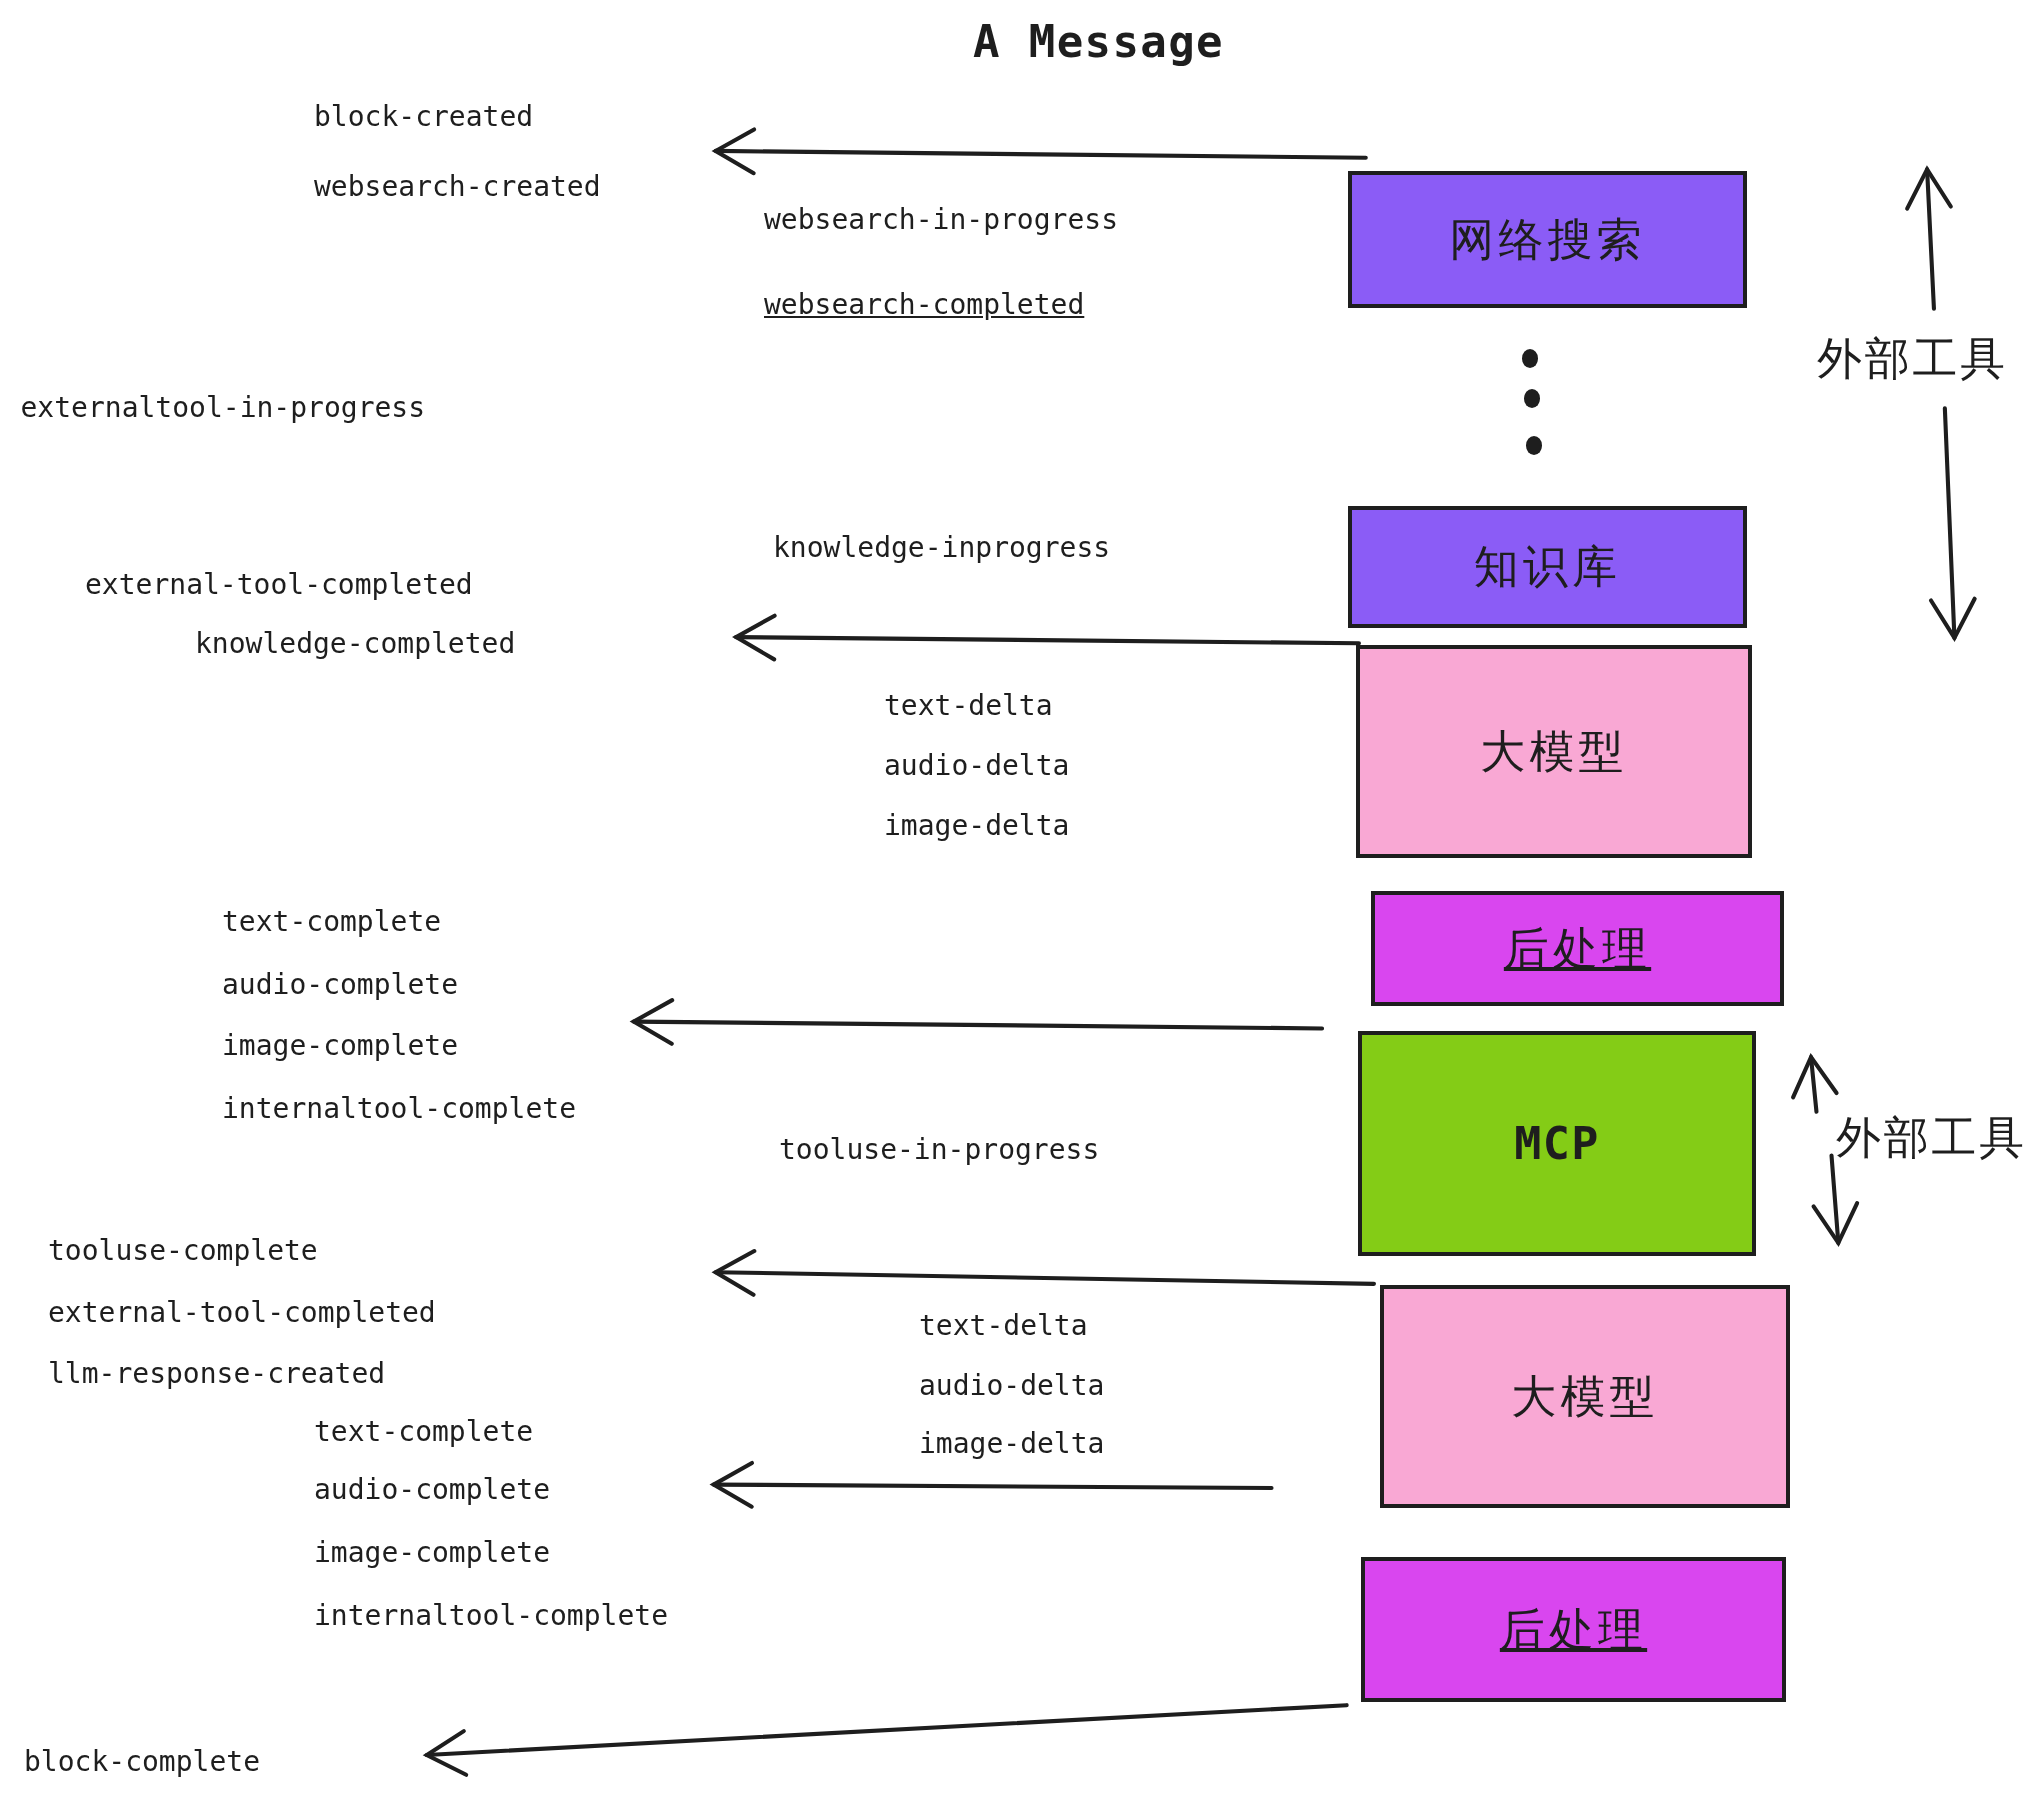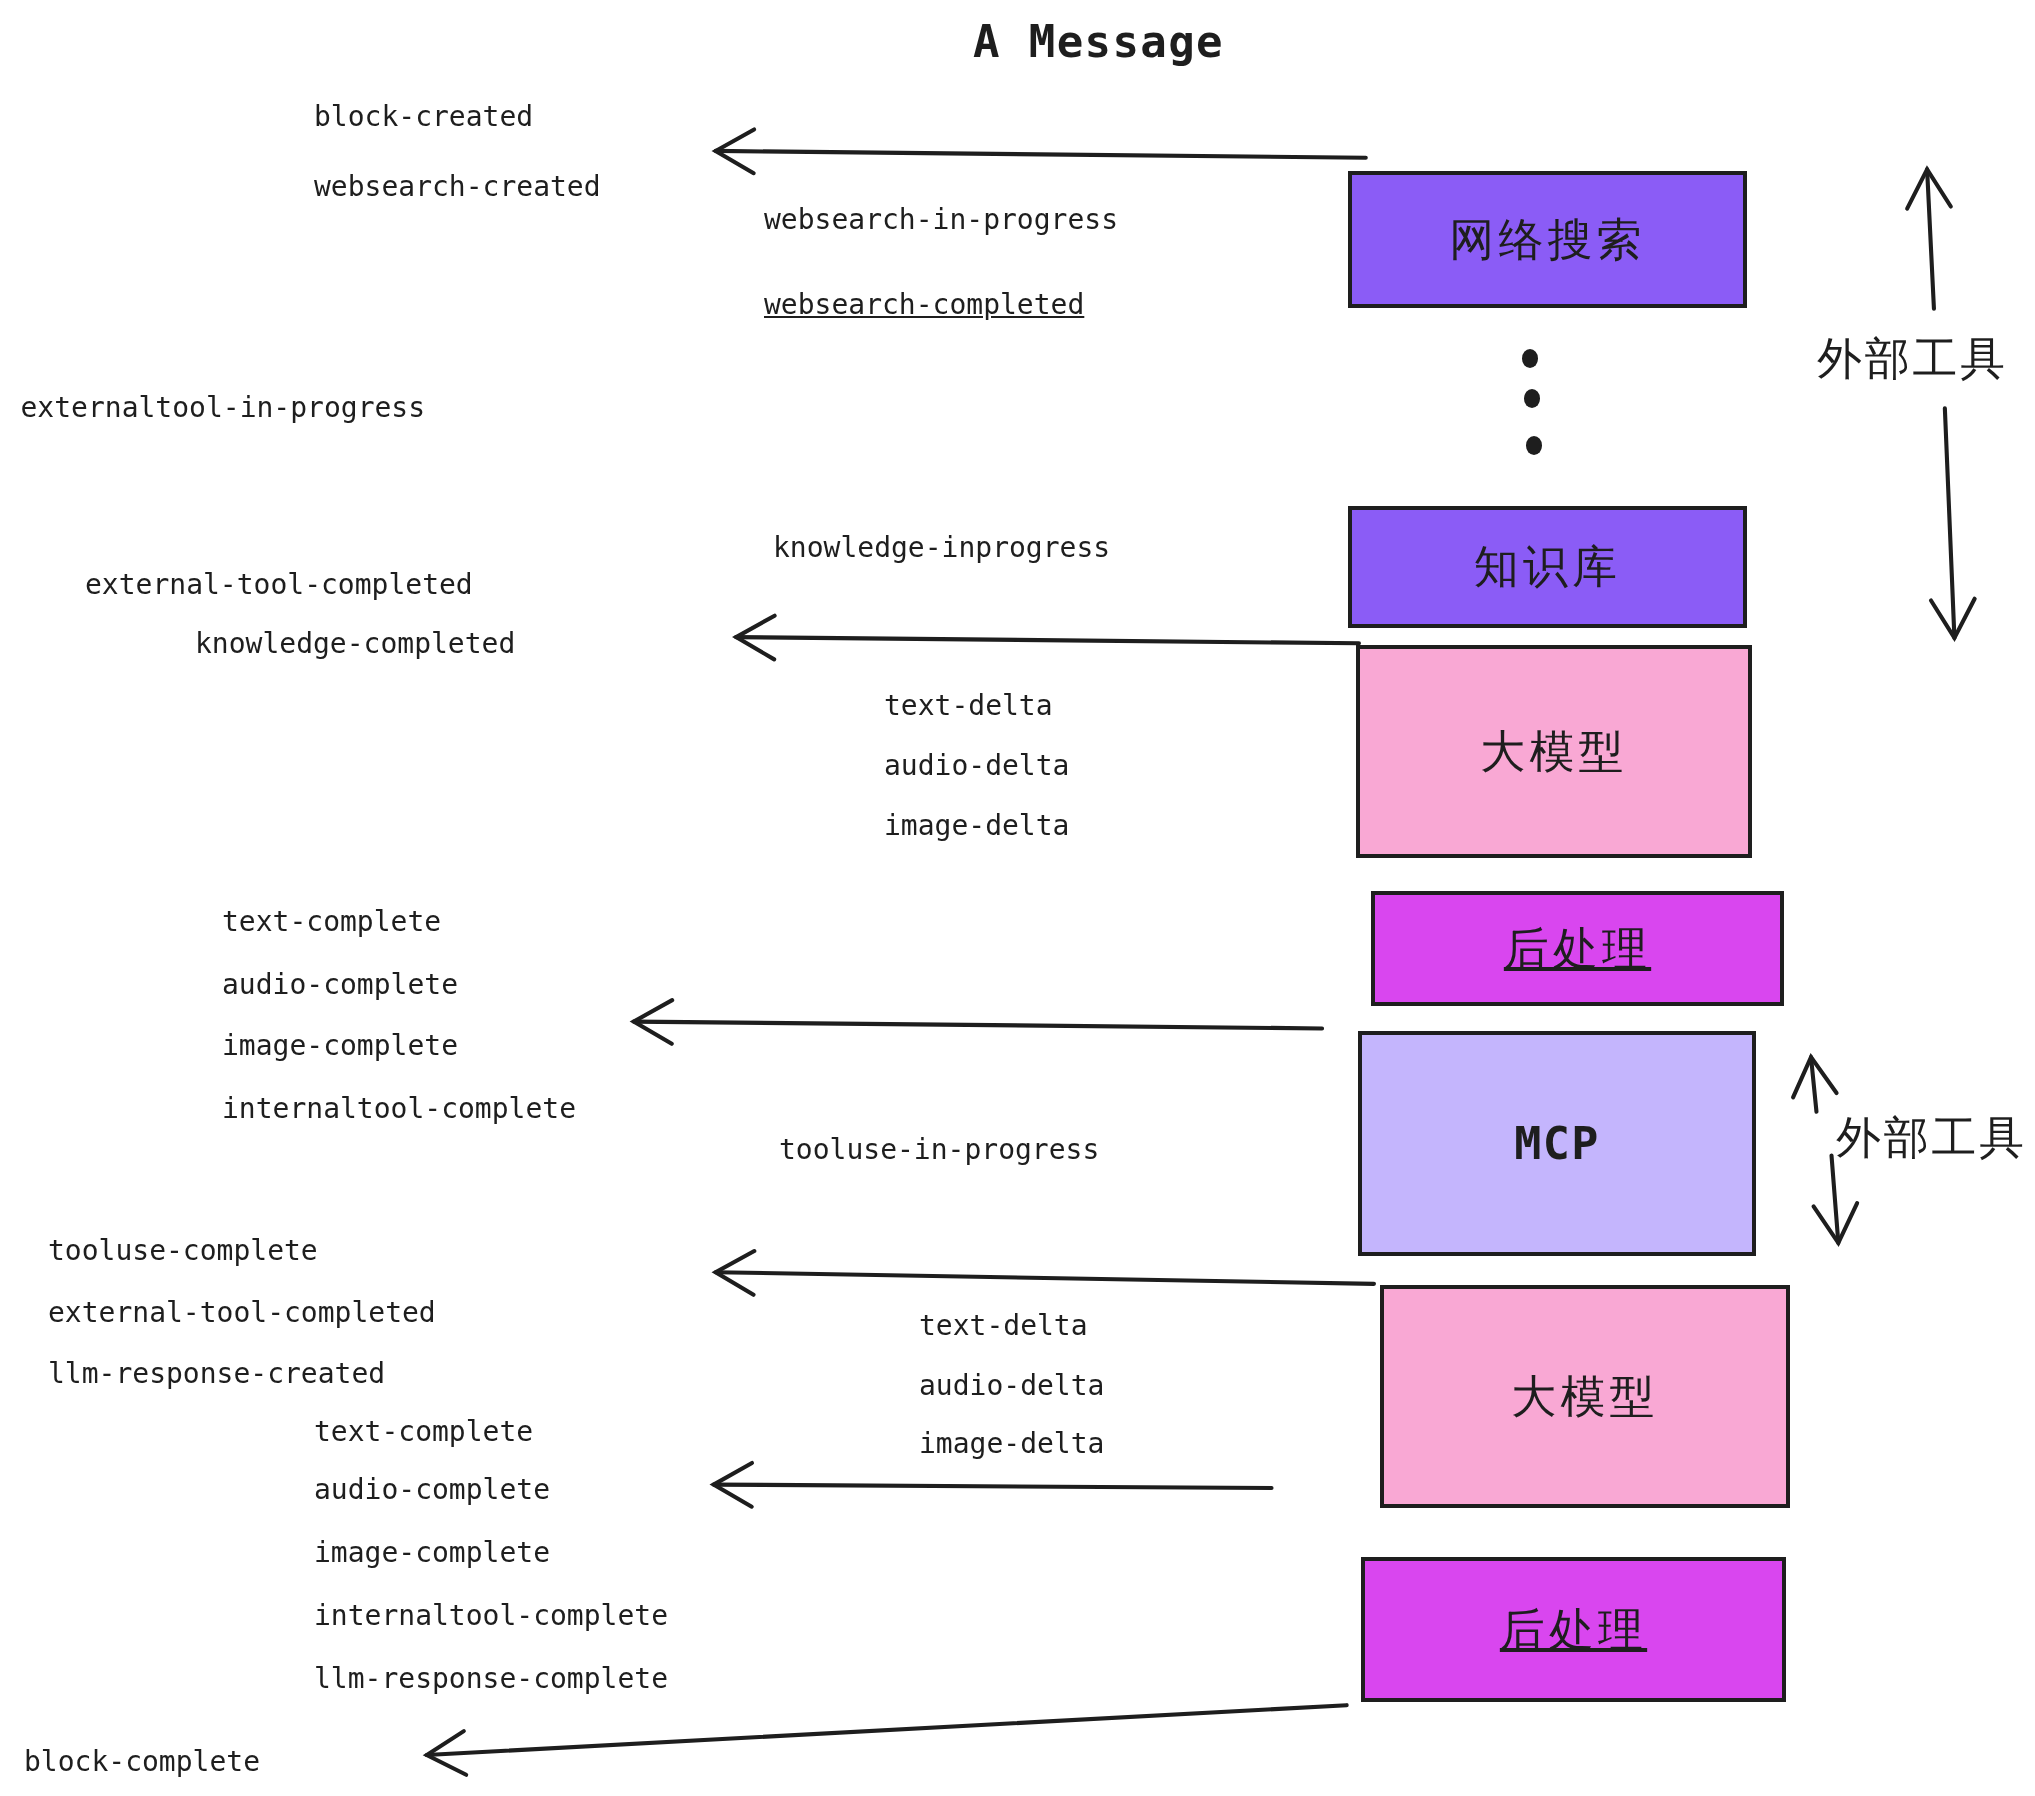--- a/index.html
+++ b/index.html
@@ -20,21 +20,21 @@
     position:absolute;border:4.1px solid #1e1e1e;box-sizing:border-box;
     display:flex;align-items:center;justify-content:center;
   }
   .box .lbl{
     font-family:"DejaVu Sans","Liberation Sans",sans-serif;
     font-size:45px;letter-spacing:4.1px;white-space:nowrap;
   }
   .box .lbl.mono{font-family:"DejaVu Sans Mono","Liberation Mono",monospace;font-weight:bold;letter-spacing:1.4px;}
   .fill-pink{background:#8b5cf6;}
   .fill-green{background:#f9a8d4;}
-  .fill-yellow{background:#c4b5fd;}
+  .fill-yellow{background:#84cc16;}
   .fill-white{background:#d946ef;text-decoration:underline;}
   .side-label{
     position:absolute;font-family:"DejaVu Sans","Liberation Sans",sans-serif;
     font-size:45px;letter-spacing:2.7px;white-space:nowrap;
   }
   .dot{
     position:absolute;width:16.4px;height:19px;border-radius:50%;background:#1e1e1e;
   }
   svg.arrow-layer{position:absolute;inset:0;width:2035px;height:1796px;}
   svg.arrow-layer path{stroke:#1e1e1e;stroke-width:6;fill:none;stroke-linecap:round;}
@@ -83,21 +83,20 @@
   <div class="ev" style="left:48px;top:1236px;">tooluse-complete</div>
   <div class="ev" style="left:48px;top:1298px;">external-tool-completed</div>
   <div class="ev" style="left:48px;top:1359px;">llm-response-created</div>
   <div class="ev" style="left:314px;top:1417px;">text-complete</div>
   <div class="ev" style="left:919px;top:1311px;">text-delta</div>
   <div class="ev" style="left:919px;top:1371px;">audio-delta</div>
   <div class="ev" style="left:919px;top:1429px;">image-delta</div>
   <div class="ev" style="left:314px;top:1475px;">audio-complete</div>
   <div class="ev" style="left:314px;top:1538px;">image-complete</div>
   <div class="ev" style="left:314px;top:1601px;">internaltool-complete</div>
-  <div class="ev" style="left:314px;top:1664px;">llm-response-complete</div>
   <div class="ev" style="left:24px;top:1747px;">block-complete</div>
 
   <div class="box fill-pink" style="left:1348px;top:171px;width:399px;height:137px;">
     <span class="lbl">网络搜索</span>
   </div>
   <div class="box fill-pink" style="left:1348px;top:506px;width:399px;height:122px;">
     <span class="lbl">知识库</span>
   </div>
   <div class="box fill-green" style="left:1356px;top:645px;width:396px;height:213px;">
     <span class="lbl">大模型</span>

